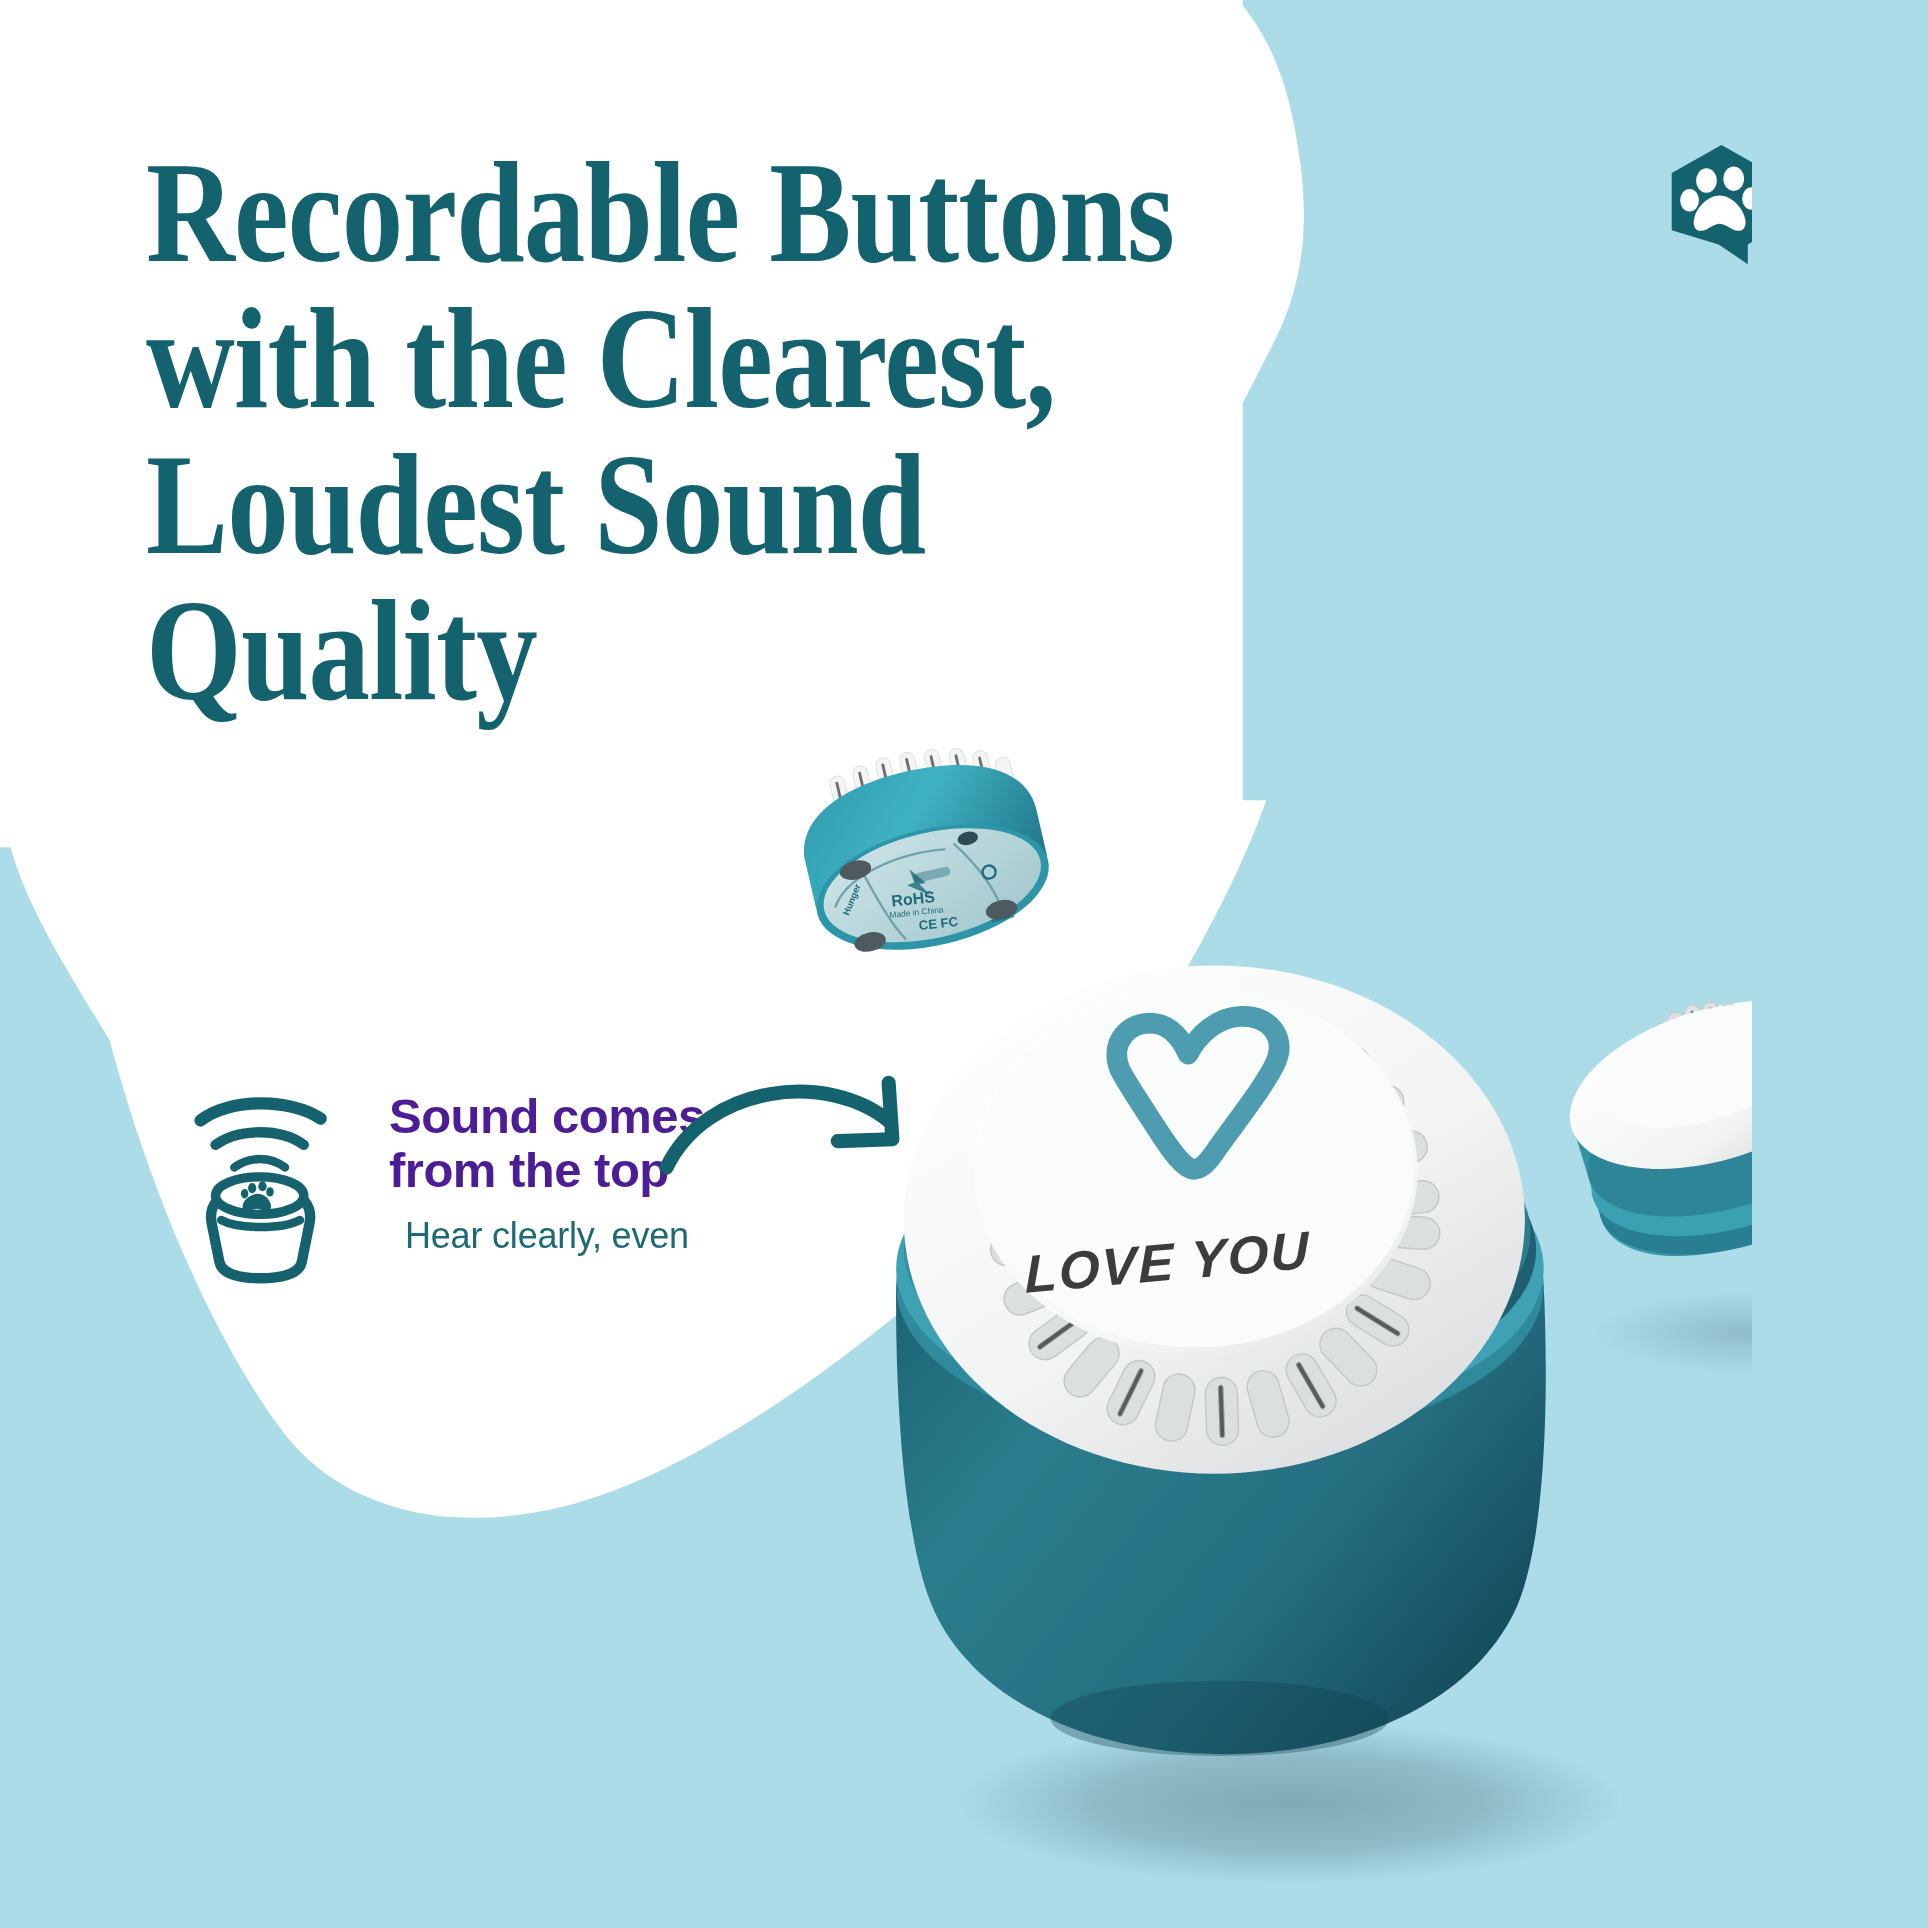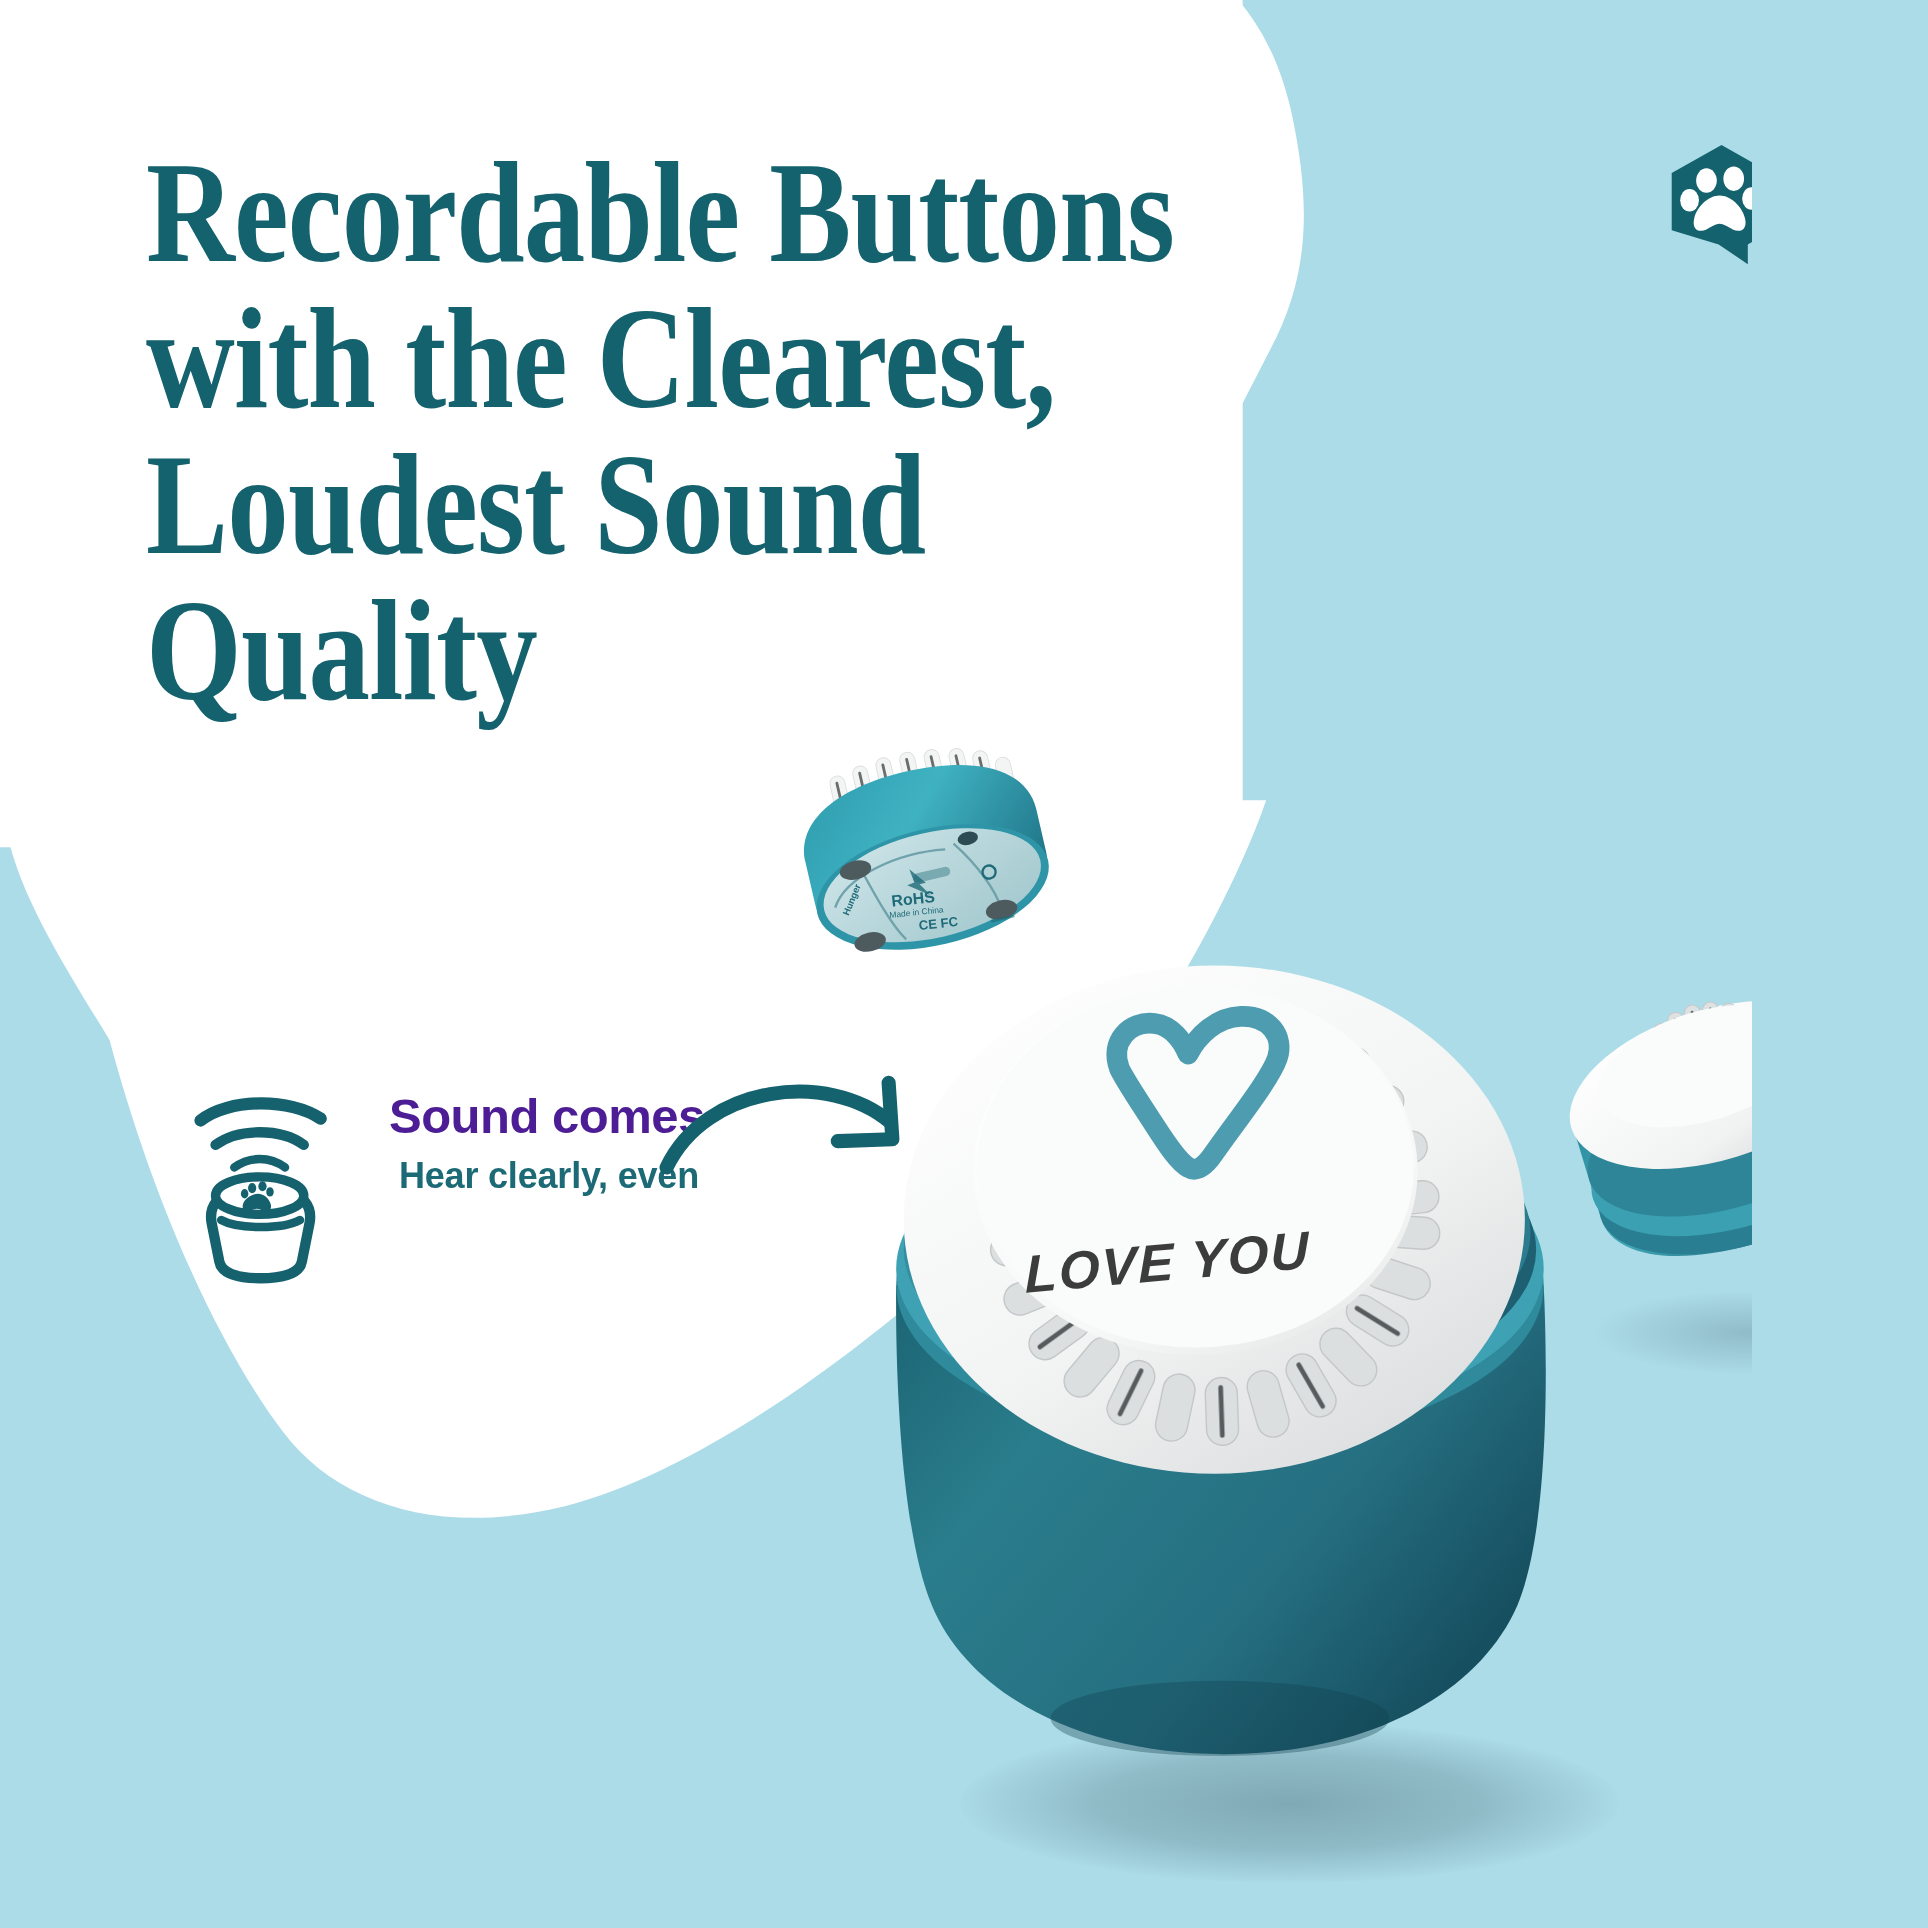--- a/index.html
+++ b/index.html
@@ -38,22 +38,22 @@
   .callout{position:absolute;left:193px;top:1090px;width:603px;height:254px;}
   .callout-icon{position:absolute;left:0;top:5.6px;width:169px;height:188px;}
   .callout-icon svg{display:block;width:169px;height:188px;}
   .callout-text{position:absolute;left:196px;top:0;width:405px;}
   .callout-title{
     color:#4c1d95;font-weight:700;font-size:49px;line-height:1.10;
     letter-spacing:-0.5px;margin:0 0 5.6px 0;
   }
   .callout-title span{display:block;}
   .callout-sub{
-    color:#1C6A75;font-weight:700;font-size:36px;line-height:1.22;
-    letter-spacing:-0.2px;margin:10px;
+    color:#1C6A75;font-weight:400;font-size:36px;line-height:1.22;
+    letter-spacing:-0.2px;margin:16px;
   }
   .callout-sub span{display:block;}
 
   
   .arrow{position:absolute;left:659px;top:1064px;width:320px;height:207px;}
   .arrow svg{display:block;width:320px;height:207px;}
 
   
   .prod{position:absolute;}
   .prod svg{display:block;overflow:visible;}
@@ -173,20 +173,21 @@
           <ellipse cx="82" cy="102" rx="4" ry="5"></ellipse>
           <path d="M 69,104 C 76,104 82,110 83,116 C 84,122 79,124 75,122
                    C 72,121 70,120 68,120 C 66,120 64,121 61,122
                    C 57,124 52,122 53,116 C 54,110 62,104 69,104 Z"></path>
         </g>
       </svg>
     </div>
     <div class="callout-text">
       <div class="callout-title">
         <span>Sound comes</span>
+        <span>from the top</span>
       </div>
       <div class="callout-sub">
         <span>Hear clearly, even</span>
       </div>
     </div>
   </div>
 
   <div class="arrow">
     <svg viewBox="0 0 340 220" xmlns="http://www.w3.org/2000/svg">
       <path d="M 8,110 C 50,22 180,6 246,62" fill="none" stroke="#13626E" stroke-width="15" stroke-linecap="round"></path>

